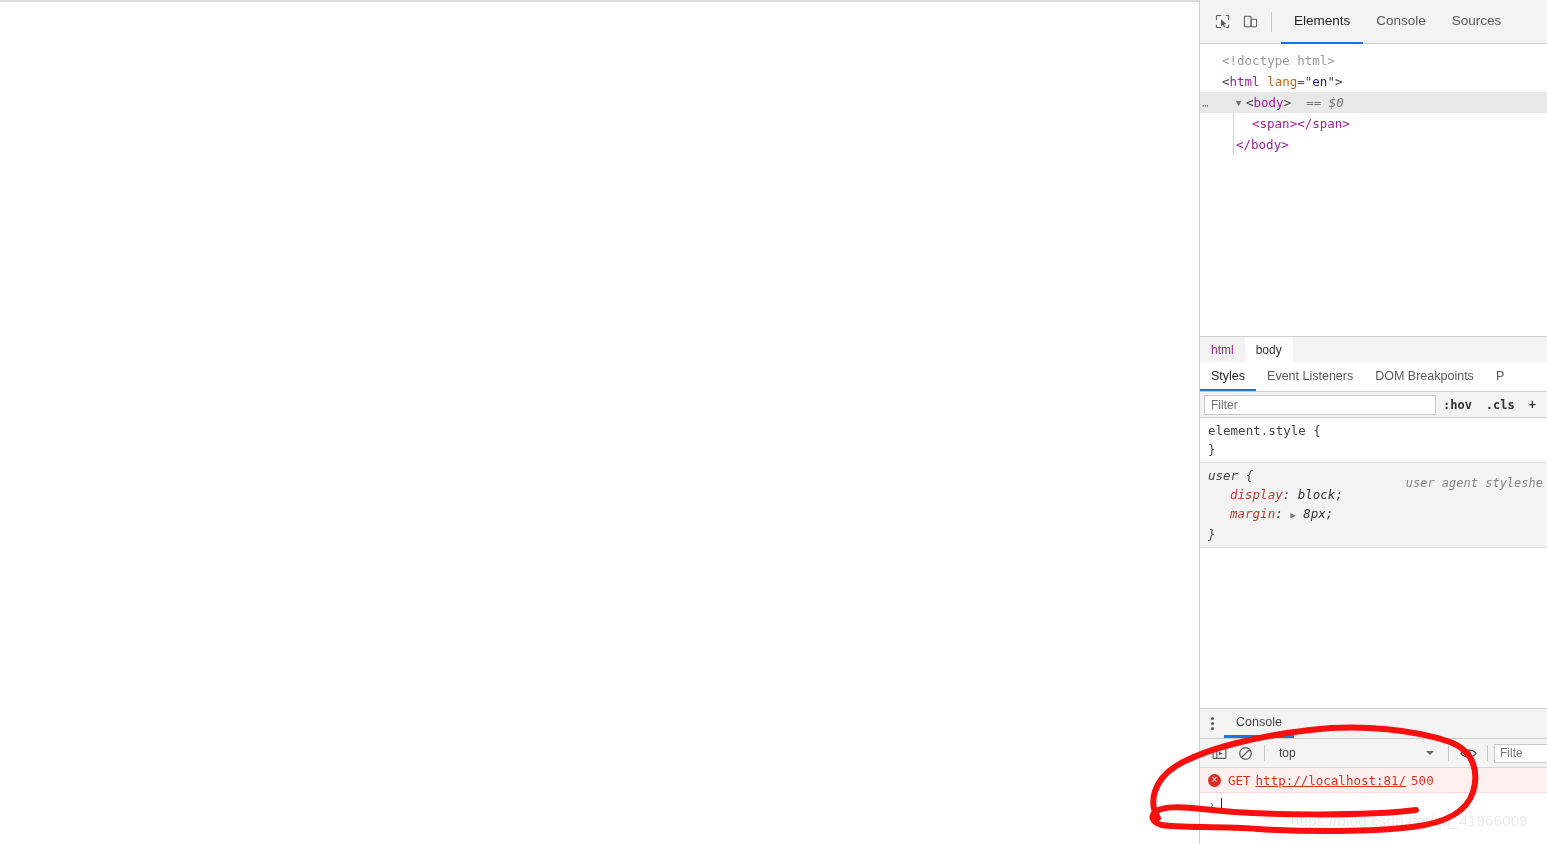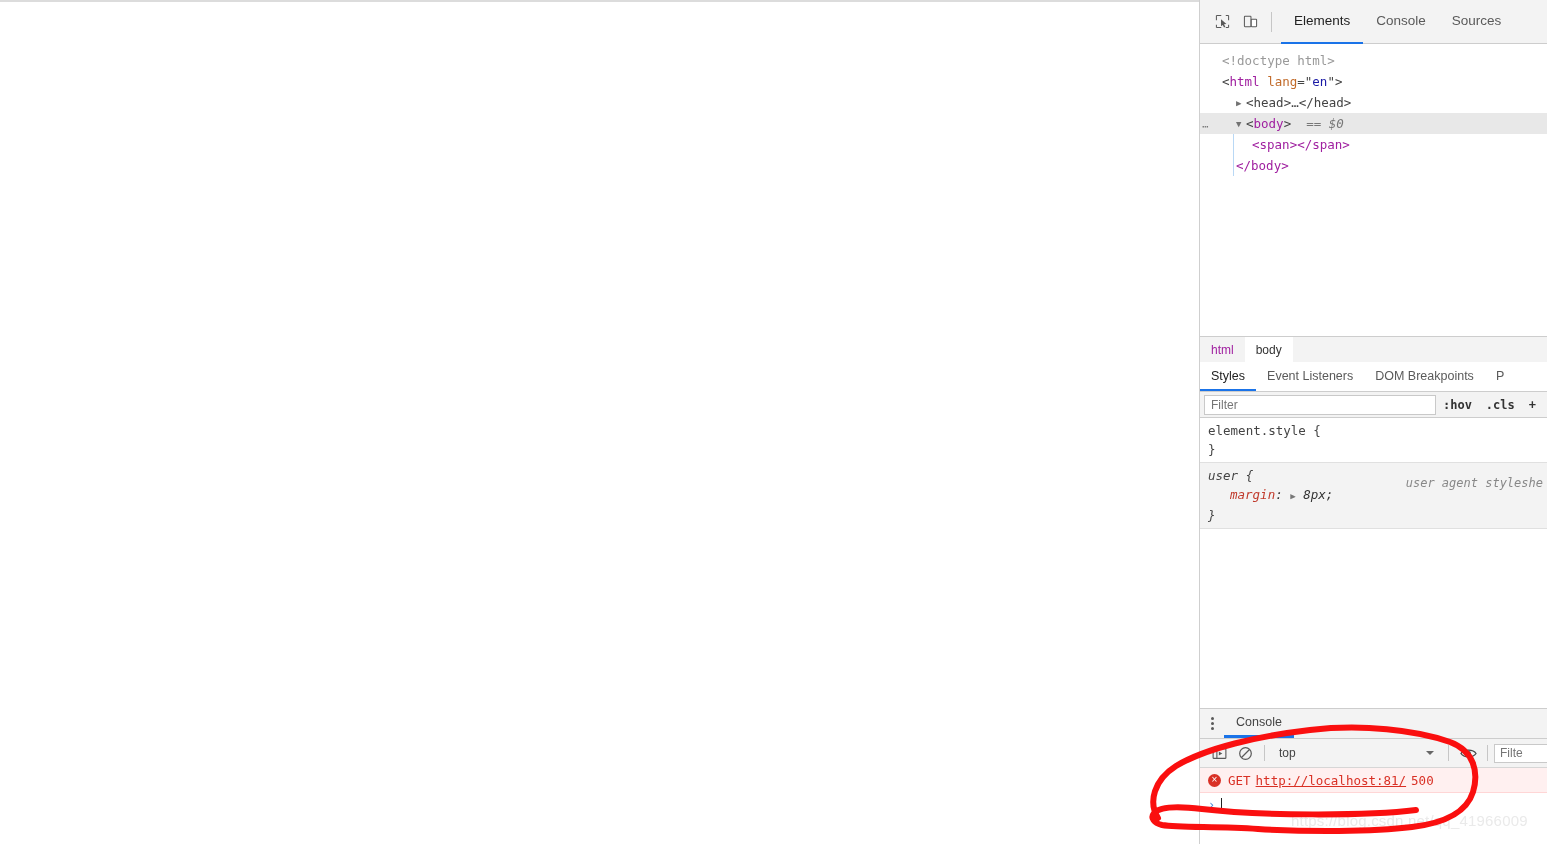--- a/index.html
+++ b/index.html
@@ -311,23 +311,20 @@
       </div>
     </div>
 
     <div class="dom-tree">
       <div class="dom-row indent1">
         <span class="doctype">&lt;!doctype html&gt;</span>
       </div>
       <div class="dom-row indent1">
         <span class="punct">&lt;</span><span class="tag">html</span><span class="punct">&nbsp;</span><span class="attr-name">lang</span><span class="punct">="</span><span class="attr-val">en</span><span class="punct">"&gt;</span>
       </div>
-      <div class="dom-row indent2">
-        <span class="triangle">▶</span><span class="punct">&lt;head&gt;…&lt;/head&gt;</span>
-      </div>
       <div class="dom-row indent2 selected">
         <span class="dots">⋯</span><span class="triangle">▼</span><span class="punct">&lt;</span><span class="tag">body</span><span class="punct">&gt;</span><span class="dollar">&nbsp;&nbsp;</span><span class="dollar">== $0</span>
       </div>
       <div class="dom-row indent3">
         <span class="childline"></span>
         <span class="tag">&lt;span&gt;&lt;/span&gt;</span>
       </div>
       <div class="dom-row indent2">
         <span class="childline"></span>
         <span class="tag">&lt;/body&gt;</span>
@@ -356,20 +353,23 @@
     </div>
 
     <div class="rules">
       <div class="rule">
         <div class="sel">element.style {</div>
         <div class="sel">}</div>
       </div>
       <div class="rule ua">
         <div class="sel italic">user {</div>
         <div class="origin">user agent styleshe</div>
+        <div class="prop">
+          <span class="prop-name">display</span><span class="prop-val">: </span><span class="prop-val">block;</span>
+        </div>
         <div class="prop">
           <span class="prop-name">margin</span><span class="prop-val">:&nbsp;</span><span class="expander">▶</span><span class="prop-val">&nbsp;</span><span class="prop-val">8px;</span>
         </div>
         <div class="sel italic">}</div>
       </div>
     </div>
 
     <div class="drawer">
       <div class="drawer-tabbar">
         <div class="kebab">

